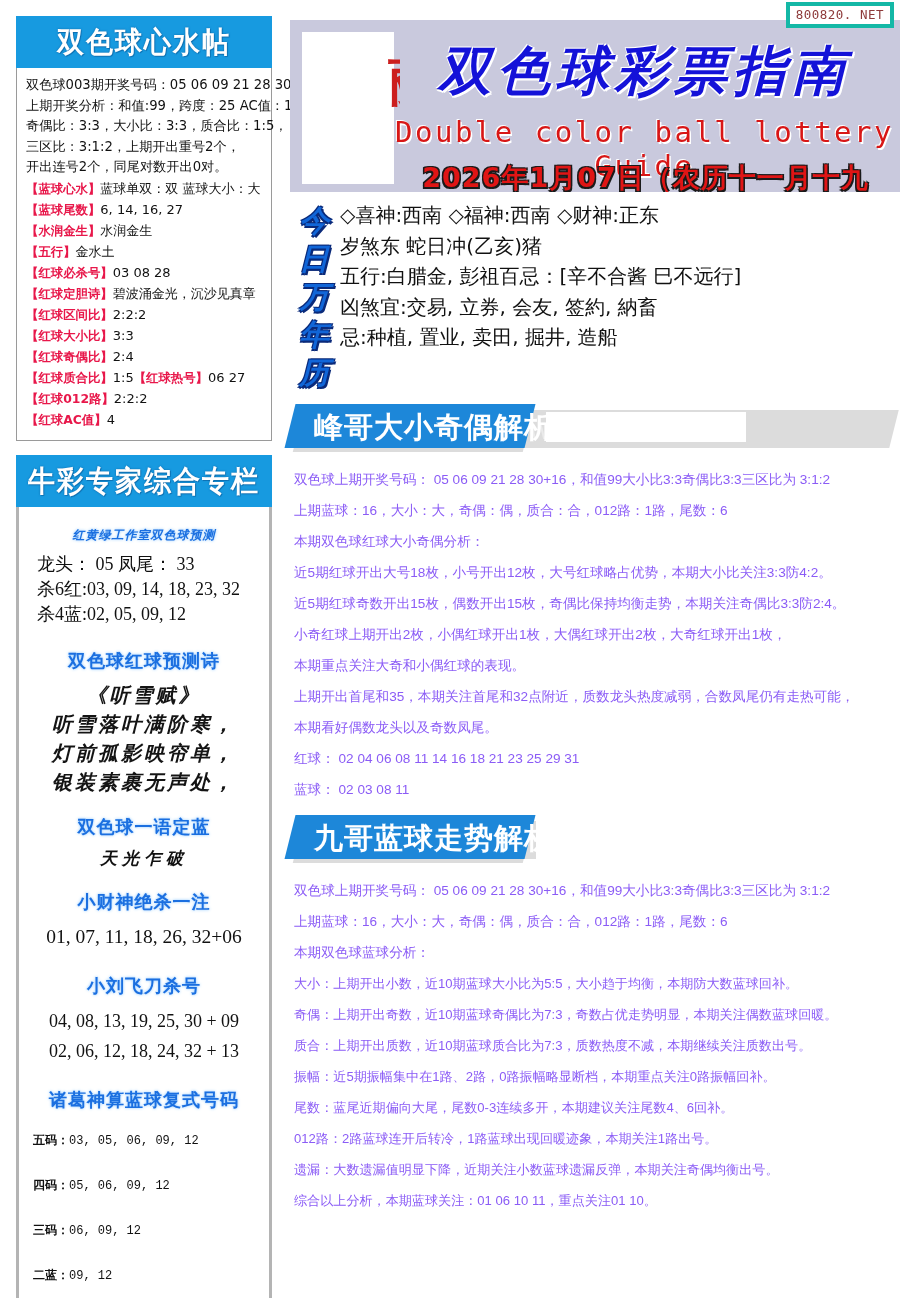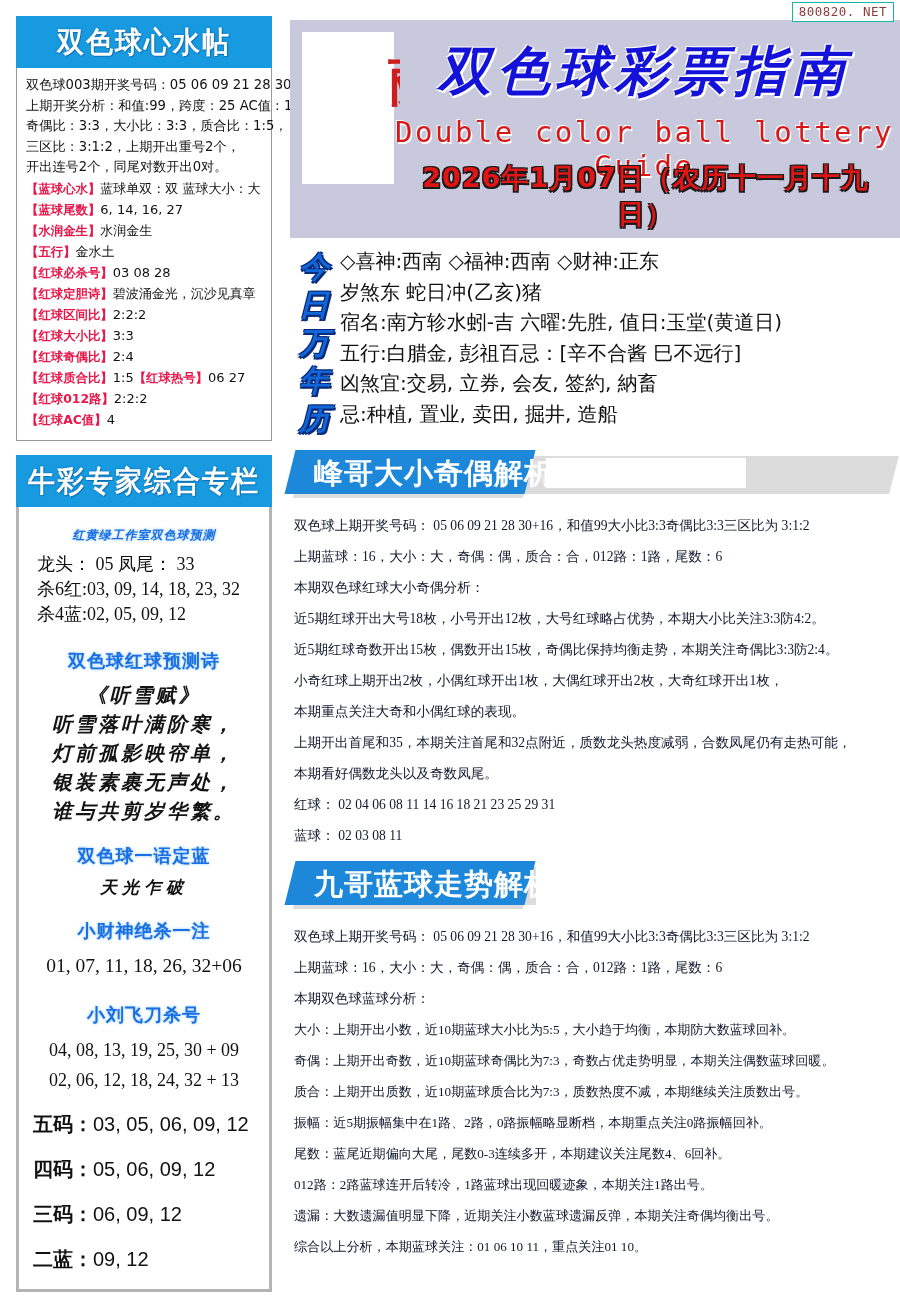--- a/index.html
+++ b/index.html
@@ -104,44 +104,44 @@
     font-family:"Liberation Serif","DejaVu Serif",serif;
     font-size:17px;font-weight:bold;font-style:italic;letter-spacing:5px;
     color:#111;margin:6px 0 4px 0;
   }
   .kill-lines{
     font-size:18px;line-height:30px;color:#111;white-space:nowrap;
     font-family:"Liberation Serif","DejaVu Serif",serif;
   }
   .fushi{
     text-align:left;padding-left:6px;margin-top:14px;
-    font-size:20px;line-height:31px;color:#111;
-    font-family:Liberation Sans, sans-serif;
+    font-size:12px;line-height:31px;color:#111;
+    font-family:Liberation Mono, monospace;
     white-space:nowrap;
   }
   .fushi b{font-weight:bold;}
 
   
   .right-col{
     flex:1;position:relative;
     background:#ffffff;
   }
   .badge{
     position:absolute;right:6px;top:2px;
-    border:1px solid #14b8a6;
+    border:4px solid #14b8a6;
     color:#8d3a3a;background:#fff;
     font-size:12.5px;padding:1px 6px 2px 6px;
     font-family:"DejaVu Sans Mono","Liberation Mono",monospace;
     letter-spacing:.5px;z-index:9;
   }
   .hero{
     position:relative;
     margin:20px 0 0 0;
     background:#c9c9dd;
-    height:218px;
+    height:172px;
     overflow:hidden;
   }
   .hero-white{
     position:absolute;left:12px;top:12px;width:92px;height:152px;background:#fff;
   }
   .hero-red-glyph{
     position:absolute;left:98px;top:36px;width:12px;height:60px;
     color:#cc1e1e;font-size:52px;font-weight:bold;line-height:52px;overflow:hidden;
   }
   .hero-cn{
@@ -218,23 +218,23 @@
   }
   .sec-head .wm-cover{
     position:absolute;left:256px;top:10px;width:200px;height:30px;background:#fff;
   }
   .sec-head .wm-cover2{
     position:absolute;left:246px;top:6px;width:500px;height:42px;background:#ffffff;
   }
 
   .body-text{padding:2px 8px 0 4px;}
   .bt{
-    font-size:13.6px;line-height:31px;color:#0f172a;
-    white-space:nowrap;
-    font-family:Liberation Serif, serif;
+    font-size:13.6px;line-height:31px;color:#8b5cf6;
+    white-space:nowrap;
+    font-family:Liberation Sans, sans-serif;
   }
   .bt.small{font-size:13.1px;}
 </style>
 </head>
 <body>
 
 <div class="page">
 
   <div class="left-col">
 
@@ -273,32 +273,32 @@
         <div class="sub-title ital">红黄绿工作室双色球预测</div>
         <div class="nums-blk">龙头： 05  凤尾： 33</div>
         <div class="nums-blk">杀6红:03, 09, 14, 18, 23, 32</div>
         <div class="nums-blk">杀4蓝:02, 05, 09, 12</div>
 
         <div class="sub-title" style="margin-top:22px;">双色球红球预测诗</div>
         <div class="poem ttl">《听雪赋》</div>
         <div class="poem">听雪落叶满阶寒，</div>
         <div class="poem">灯前孤影映帘单，</div>
         <div class="poem">银装素裹无声处，</div>
-        <div class="poem">谁与共剪岁华繁。</div>
 
         <div class="sub-title" style="margin-top:18px;">双色球一语定蓝</div>
         <div class="one-word">天光乍破</div>
 
         <div class="sub-title" style="margin-top:20px;">小财神绝杀一注</div>
         <div class="center-nums">01, 07, 11, 18, 26, 32+06</div>
 
         <div class="sub-title" style="margin-top:22px;">小刘飞刀杀号</div>
         <div class="kill-lines">04, 08, 13, 19, 25, 30  +  09</div>
         <div class="kill-lines">02, 06, 12, 18, 24, 32  +  13</div>
 
+        <div class="sub-title" style="margin-top:22px;">诸葛神算蓝球复式号码</div>
         <div class="fushi"><b>五码：</b><span>03, 05, 06, 09, 12</span></div>
         <div class="fushi"><b>四码：</b><span>05, 06, 09, 12</span></div>
         <div class="fushi"><b>三码：</b><span>06, 09, 12</span></div>
         <div class="fushi"><b>二蓝：</b><span>09, 12</span></div>
 
       </div>
     </div>
   </div>
 
   <div class="right-col">
@@ -311,21 +311,20 @@
       <div class="hero-cn">双色球彩票指南</div>
       <div class="hero-en">Double color ball lottery Guide</div>
       <div class="hero-date">2026年1月07日（农历十一月十九日）</div>
     </div>
 
     <div class="almanac">
       <div class="vert-label">今日万年历</div>
       <div class="almanac-lines">
         <div class="al">◇喜神:西南 ◇福神:西南 ◇财神:正东</div>
         <div class="al">岁煞东 蛇日冲(乙亥)猪</div>
-        <div class="al">宿名:南方轸水蚓-吉 六曜:先胜, 值日:玉堂(黄道日)</div>
         <div class="al">五行:白腊金, 彭祖百忌：[辛不合酱 巳不远行]</div>
         <div class="al">凶煞宜:交易, 立券, 会友, 签約, 納畜</div>
         <div class="al">忌:种植, 置业, 卖田, 掘井, 造船</div>
       </div>
     </div>
 
     <div class="sec-head">
       <div class="grey-bar"></div>
       <div class="grey-bar2"></div>
       <div class="wm">w                m</div>

